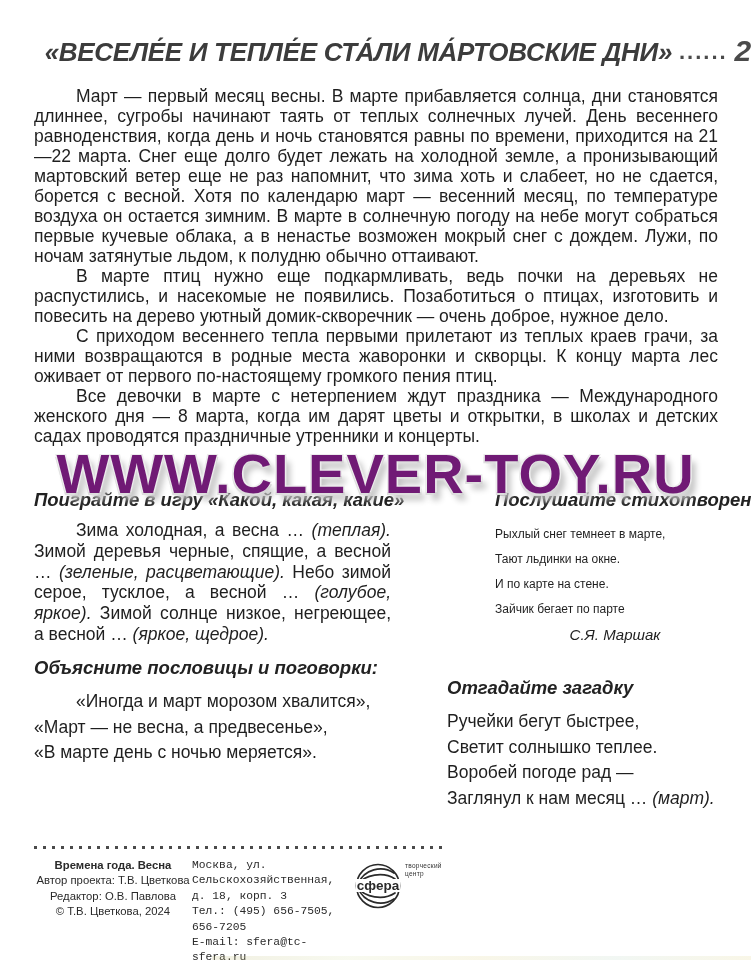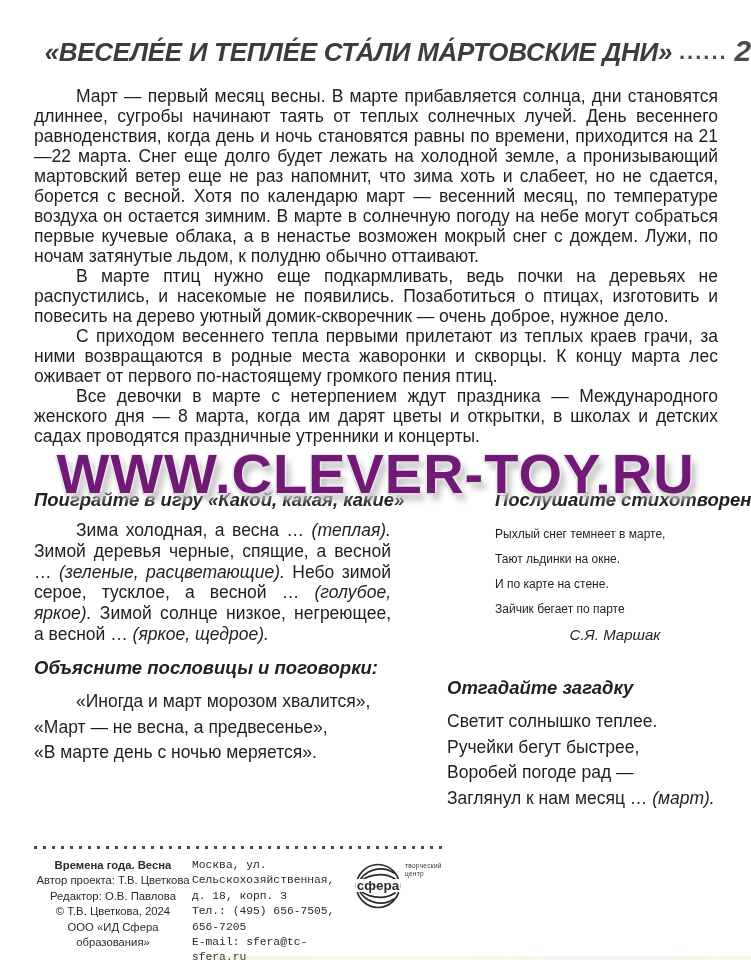--- a/index.html
+++ b/index.html
@@ -108,36 +108,35 @@
     <div class="proverb-lines">
       <div class="line">«Иногда и март морозом хвалится»,</div>
       <div class="line">«Март — не весна, а предвесенье»,</div>
       <div class="line">«В марте день с ночью меряется».</div>
     </div>
   </div>
 
   <div class="riddle-block">
     <p class="act-heading">Отгадайте загадку</p>
     <div class="riddle-lines">
+      <div class="line">Ручейки бегут быстрее,</div>
       <div class="line">Светит солнышко теплее.</div>
-      <div class="line">Ручейки бегут быстрее,</div>
       <div class="line">Воробей погоде рад —</div>
       <div class="line"><span>Заглянул к нам месяц … </span><span style="font-style: italic;">(март).</span></div>
     </div>
   </div>
 
   <div class="footer">
     <div class="dotted-line"></div>
     <div class="footer-cols">
       <div class="imprint-col">
         <div class="imprint-title">Времена года. Весна</div>
         <div>Автор проекта: Т.В. Цветкова</div>
         <div>Редактор: О.В. Павлова</div>
         <div>© Т.В. Цветкова, 2024</div>
-        <div>ООО «ИД Сфера образования»</div>
       </div>
       <div class="contact-col">
         <div>Москва, ул. Сельскохозяйственная,</div>
         <div>д. 18, корп. 3</div>
         <div>Тел.: (495) 656-7505, 656-7205</div>
         <div>E-mail: sfera@tc-sfera.ru</div>
         <div>Сайт: www.sfera-book.ru</div>
       </div>
       <div class="logo-block">
         <svg width="48" height="48" viewBox="0 0 48 48">

